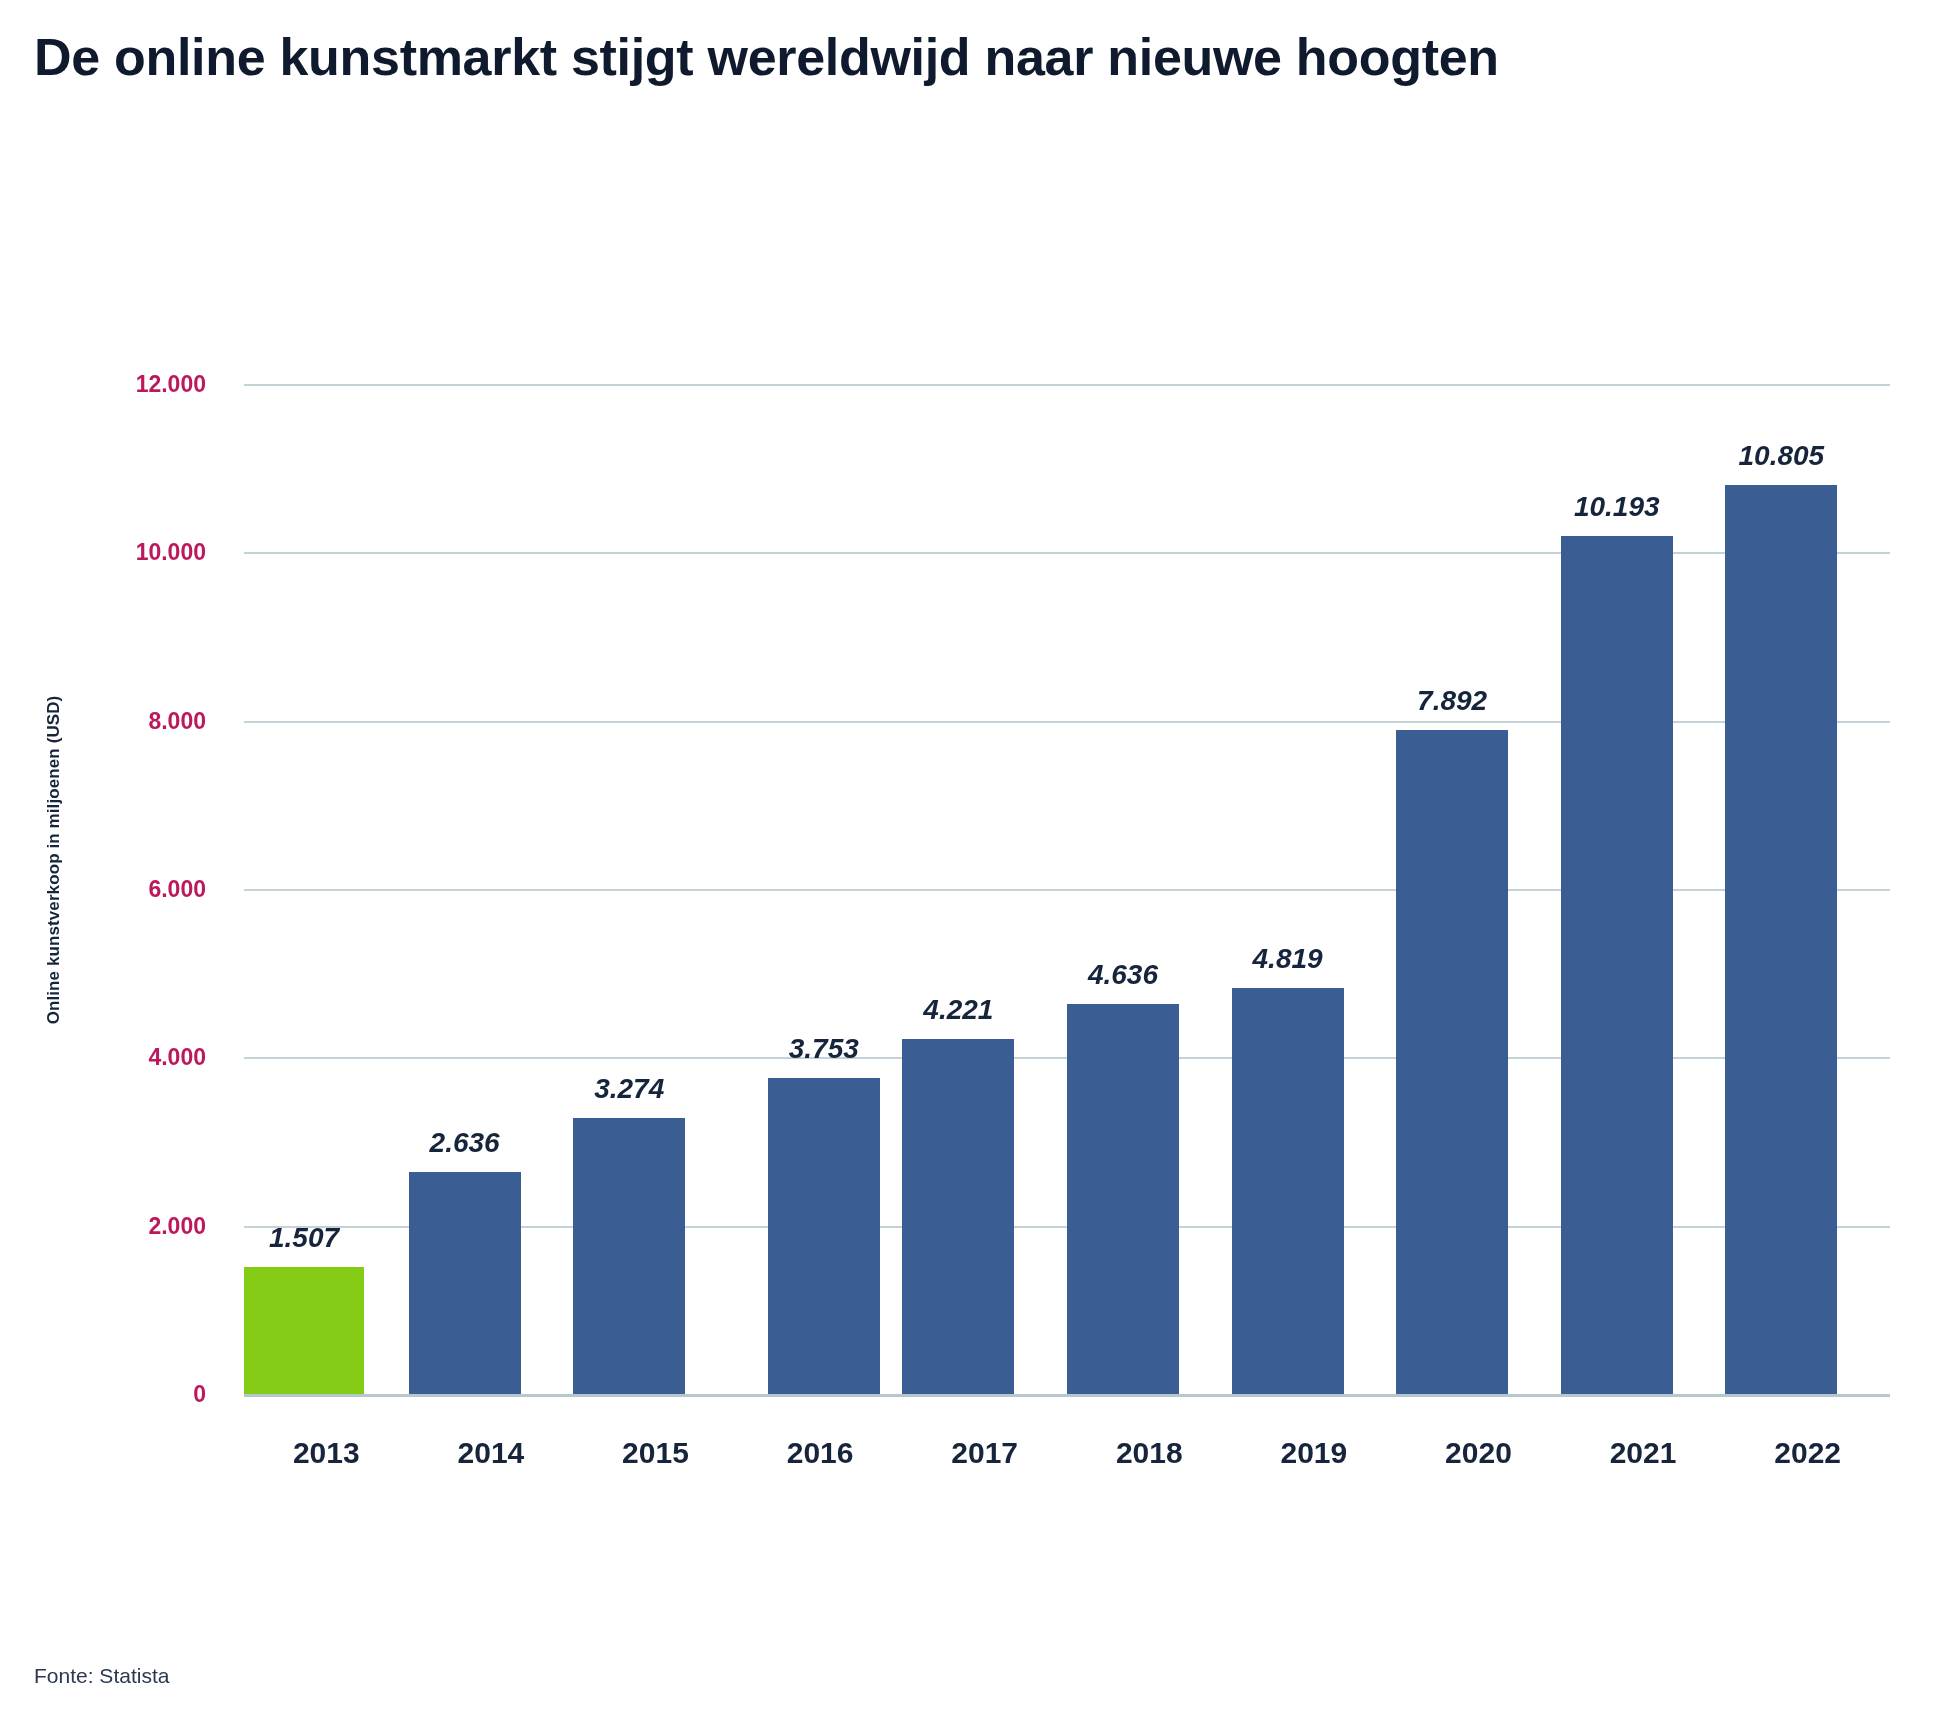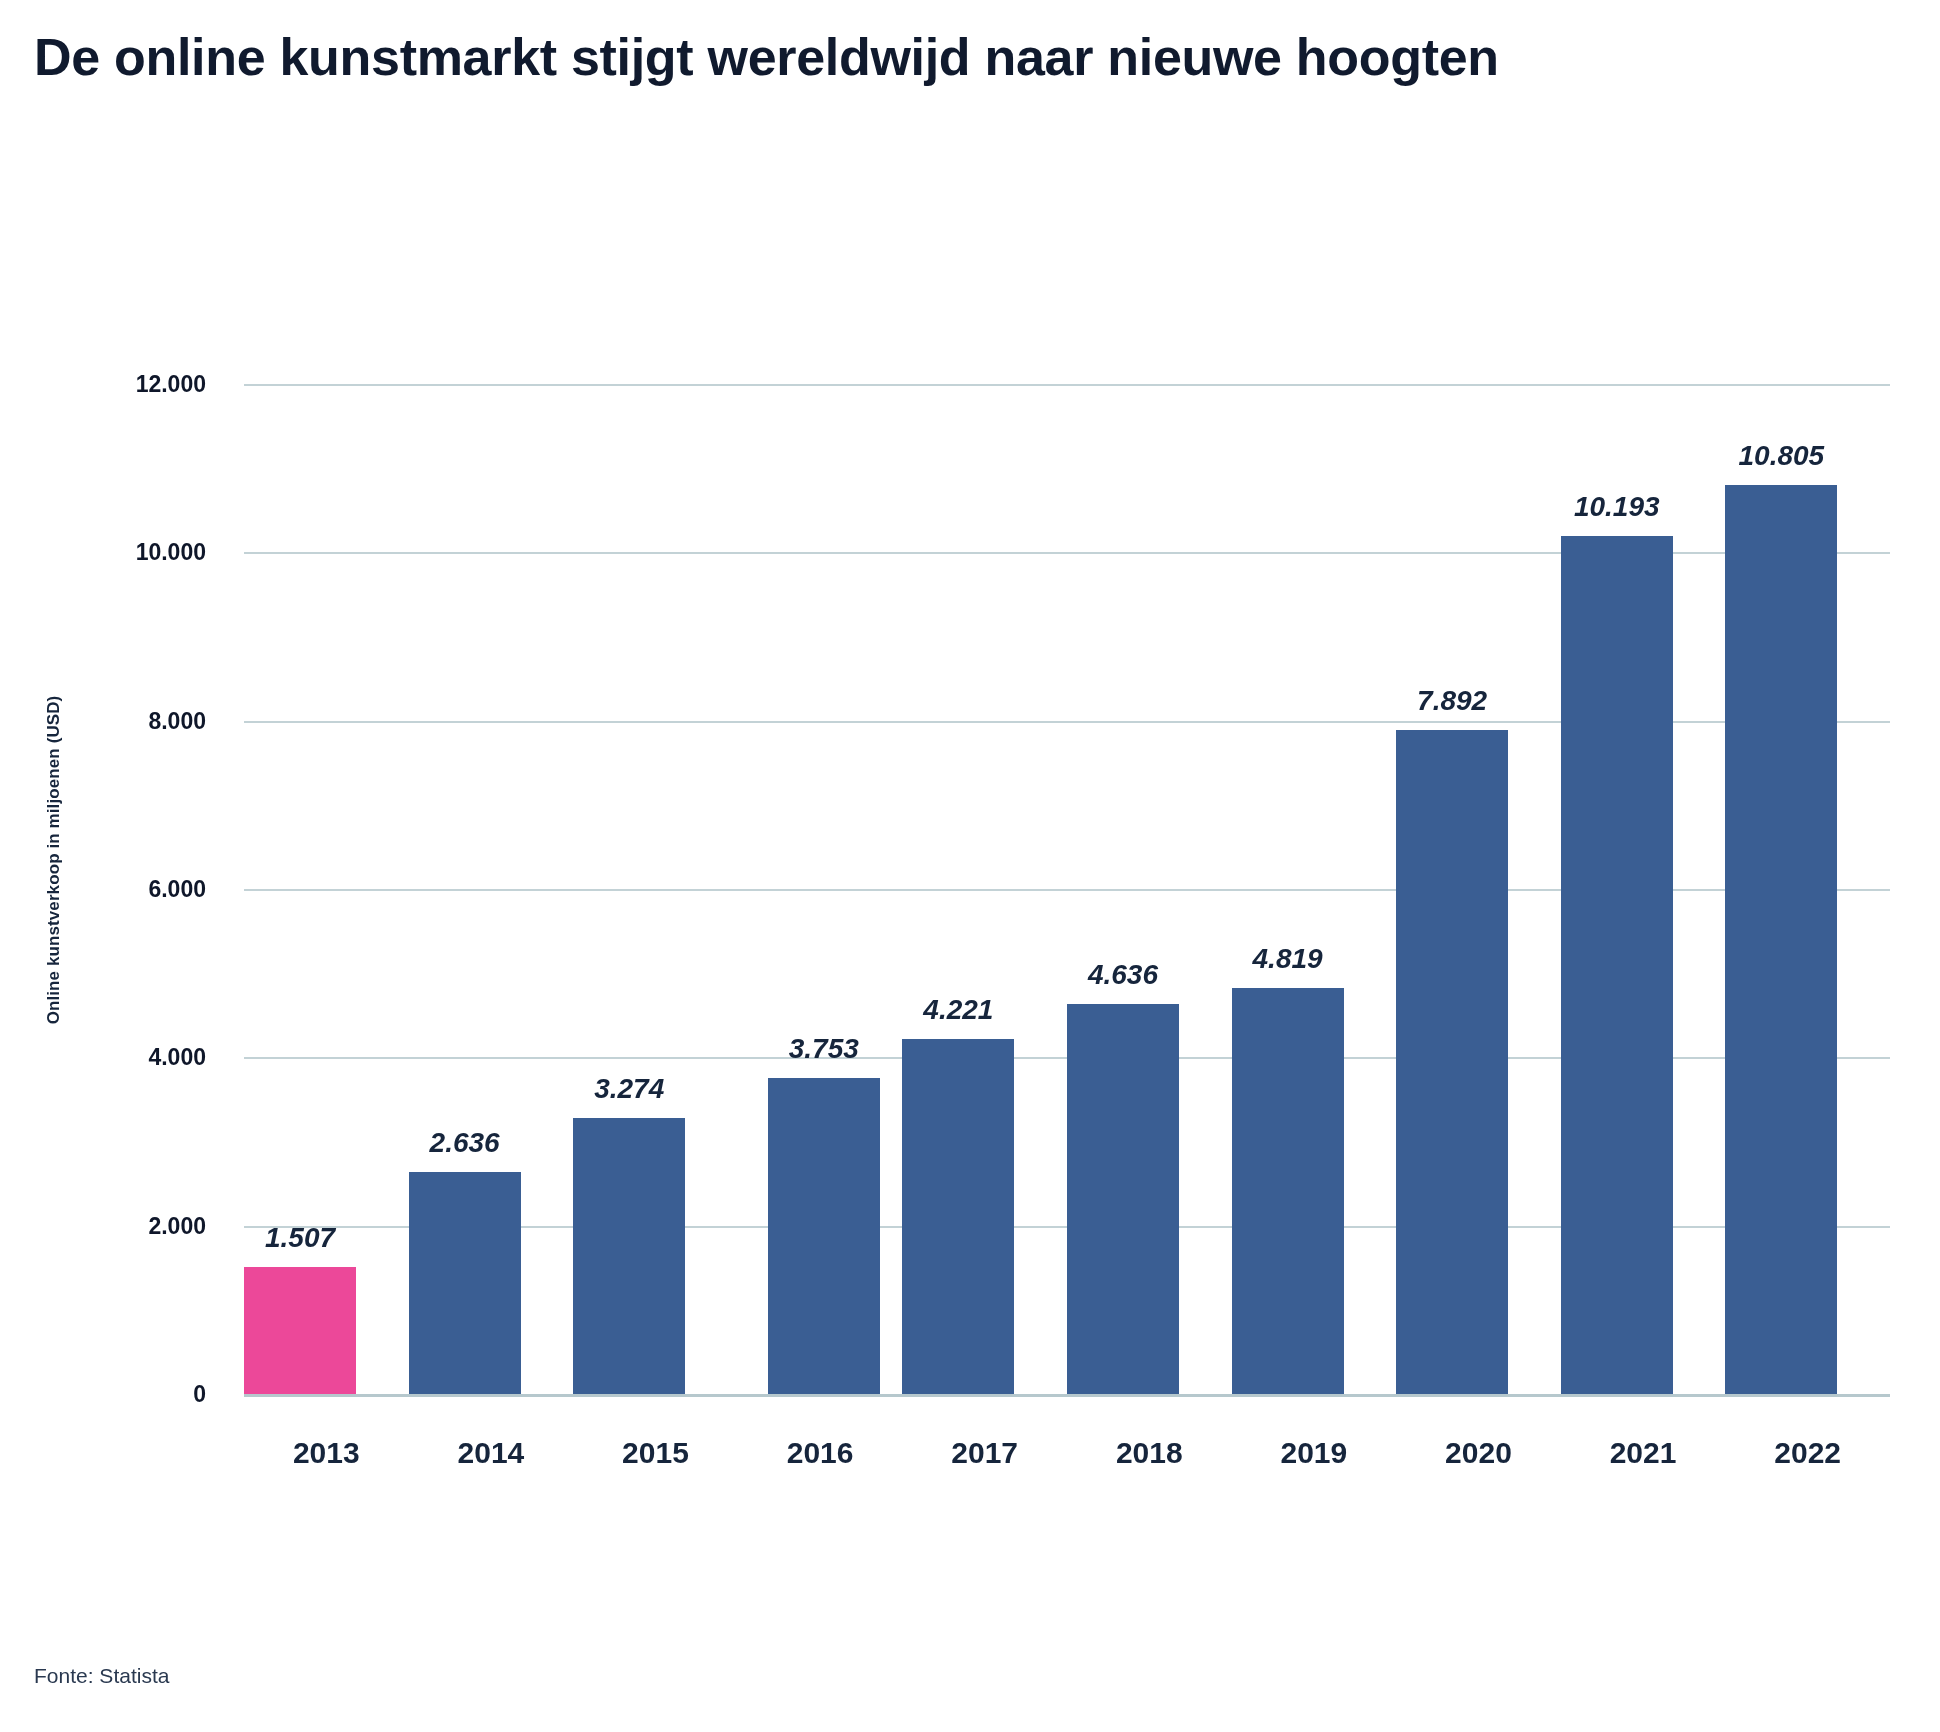--- a/index.html
+++ b/index.html
@@ -103,21 +103,21 @@
     top: 54px;
     width: 196px;
     height: 1010px;
   }
   .y-label {
     position: absolute;
     right: 24px;
     transform: translateY(-50%);
     font-size: 23px;
     font-weight: bold;
-    color: #0f172a;
+    color: #be185d;
     white-space: nowrap;
   }
 
   .bars-layer {
     position: absolute;
     left: 210px;
     top: 54px;
     right: 14px;
     height: 1010px;
     display: flex;
@@ -201,21 +201,21 @@
           <div class="y-label" style="top: 1010px;">0</div>
           <div class="y-label" style="top: 841.667px;">2.000</div>
           <div class="y-label" style="top: 673.333px;">4.000</div>
           <div class="y-label" style="top: 505px;">6.000</div>
           <div class="y-label" style="top: 336.667px;">8.000</div>
           <div class="y-label" style="top: 168.333px;">10.000</div>
           <div class="y-label" style="top: 0px;">12.000</div>
         </div>
       <div class="bars-layer">
           <div class="bar-col">
-            <div class="bar" style="height: 126.839px; background: #ec4899;">
+            <div class="bar" style="height: 126.839px; background: #84cc16; padding-left: 8px;">
               <div class="bar-value">1.507</div>
             </div>
           </div>
           <div class="bar-col">
             <div class="bar" style="height: 221.863px; background: rgb(58, 94, 147);">
               <div class="bar-value">2.636</div>
             </div>
           </div>
           <div class="bar-col">
             <div class="bar" style="height: 275.562px; background: rgb(58, 94, 147);">

